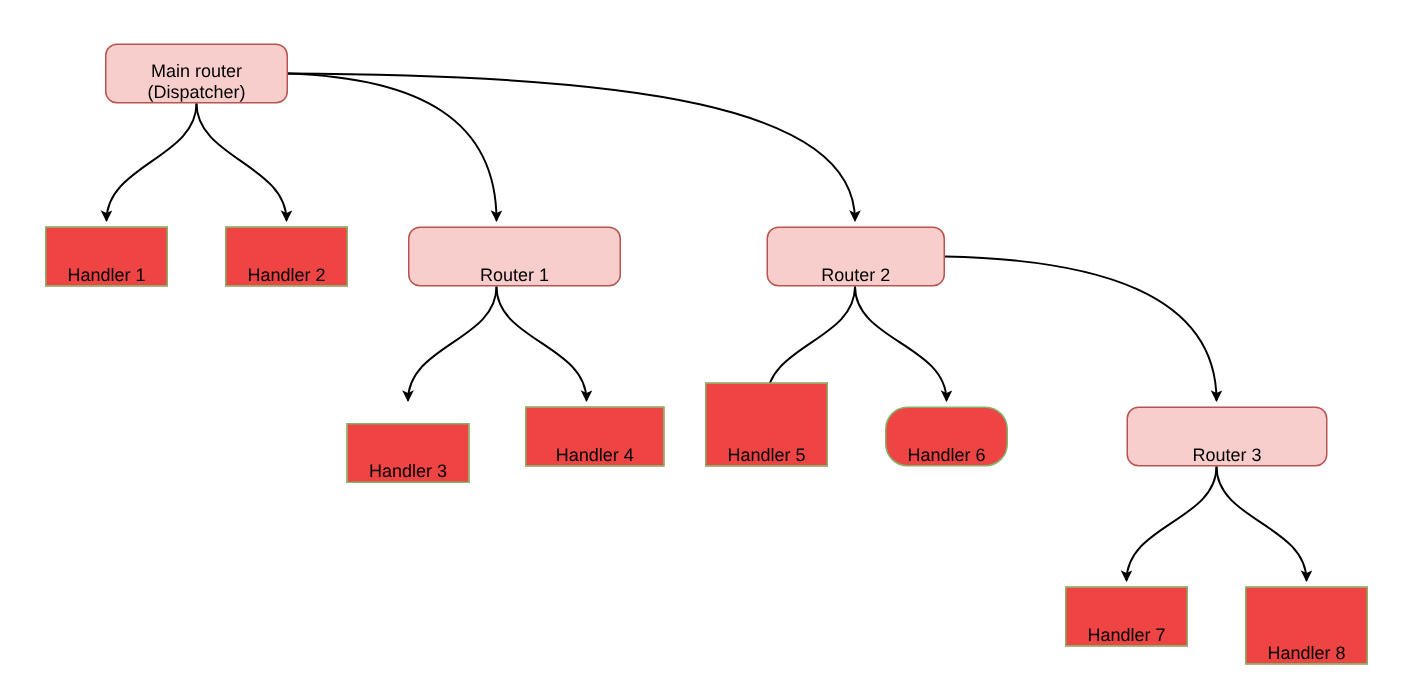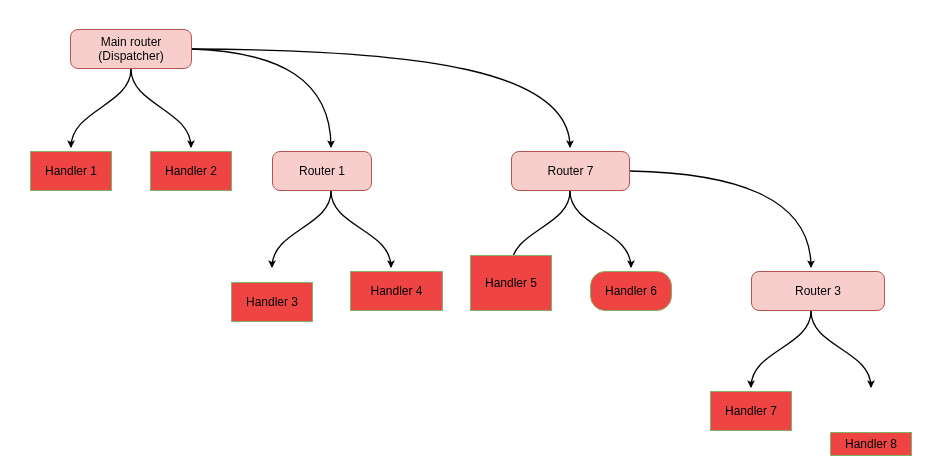--- a/index.html
+++ b/index.html
@@ -22,21 +22,21 @@
     left: 0;
     top: 0;
     width: 941px;
     height: 461px;
     pointer-events: none;
   }
   .node {
     position: absolute;
     box-sizing: border-box;
     display: flex;
-    align-items: center;
+    align-items: flex-end;
     justify-content: center;
     text-align: center;
     font-family: "Liberation Sans", sans-serif;
     font-size: 12px;
     line-height: 14px;
     color: #000000;
     white-space: pre-line;
   }
   .node.router {
     background: #f8cecc;
@@ -73,24 +73,24 @@
         <path d="M 811 311 C 811 347 751 350 751 387" fill="none" stroke="#000000" stroke-width="1.3" marker-end="url(#arrowhead)"></path>
         <path d="M 811 311 C 811 347 871 350 871 387" fill="none" stroke="#000000" stroke-width="1.3" marker-end="url(#arrowhead)"></path>
       </g>
   </svg>
 
   <div id="nodes-group">
       <div class="node router" style="left: 70px; top: 29px; width: 122px; height: 40px;"><span>Main router
 (Dispatcher)</span></div>
       <div class="node handler" style="left: 30px; top: 151px; width: 82px; height: 40px;"><span>Handler 1</span></div>
       <div class="node handler" style="left: 150px; top: 151px; width: 82px; height: 40px;"><span>Handler 2</span></div>
-      <div class="node router" style="left: 272px; top: 151px; width: 100px; height: 40px;"><span>Router 1</span></div>
-      <div class="node router" style="left: 511px; top: 151px; width: 119px; height: 40px;"><span>Router 7</span></div>
+      <div class="node router" style="left: 272px; top: 151px; width: 142px; height: 40px;"><span>Router 1</span></div>
+      <div class="node router" style="left: 511px; top: 151px; width: 119px; height: 40px;"><span>Router 2</span></div>
       <div class="node handler" style="left: 231px; top: 282px; width: 82px; height: 40px;"><span>Handler 3</span></div>
       <div class="node handler" style="left: 350px; top: 271px; width: 93px; height: 40px;"><span>Handler 4</span></div>
       <div class="node handler" style="left: 470px; top: 255px; width: 82px; height: 56px;"><span>Handler 5</span></div>
       <div class="node handler" style="left: 590px; top: 271px; width: 82px; height: 40px; border-radius: 15px;"><span>Handler 6</span></div>
       <div class="node router" style="left: 751px; top: 271px; width: 134px; height: 40px;"><span>Router 3</span></div>
       <div class="node handler" style="left: 710px; top: 391px; width: 82px; height: 40px;"><span>Handler 7</span></div>
-      <div class="node handler" style="left: 830px; top: 391px; width: 82px; height: 24px; margin-top: 41px;"><span>Handler 8</span></div>
+      <div class="node handler" style="left: 830px; top: 391px; width: 82px; height: 52px;"><span>Handler 8</span></div>
     </div>
 
 </div>
 
 </body></html>

